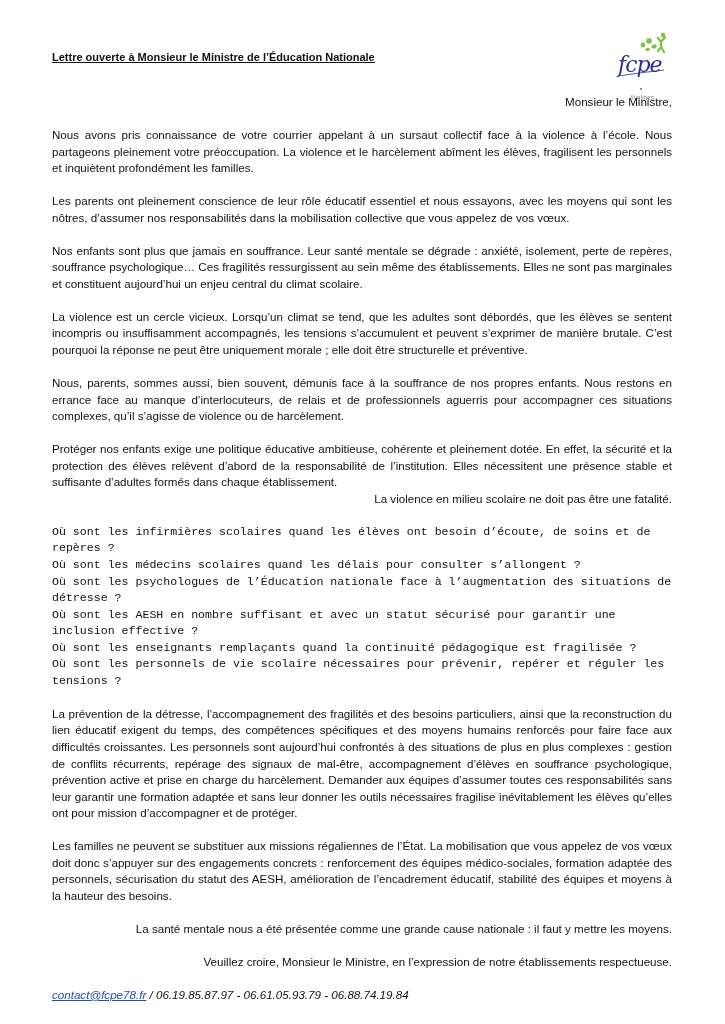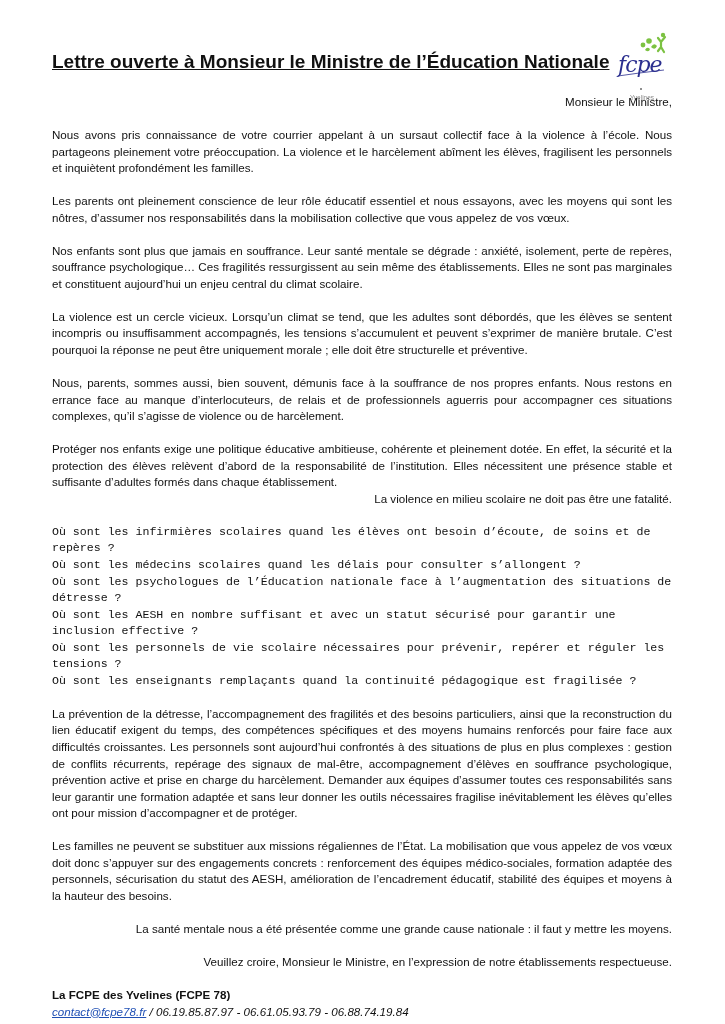--- a/index.html
+++ b/index.html
@@ -1,20 +1,20 @@
 <!DOCTYPE html>
 <html><head>
   <meta charset="utf-8">
   <style>
     html, body { margin: 0; padding: 0; background: #ffffff; }
     body { width: 725px; height: 1024px; position: relative; overflow: hidden; }
     .title {
       position: absolute; left: 52px; top: 51px;
       font-family: "Liberation Sans", sans-serif;
-      font-weight: bold; font-size: 19px; text-decoration: underline;
+      font-weight: bold; font-size: 11px; text-decoration: underline;
       color: #111; margin: 0;
     }
     .logo { position: absolute; left: 612px; top: 28px; width: 60px; height: 80px; }
     .logo .yv { position: absolute; left: 0; width: 60px; top: 66px; text-align: center;
       font-family: "Liberation Sans", sans-serif; font-size: 6.5px; color: #8a8a8a; }
     .logo .dot { position: absolute; left: 28px; top: 60px; width: 2px; height: 2px; background: #6a6a6a; border-radius: 50%; }
     .body-wrap { position: absolute; left: 52px; top: 94px; width: 620px;
       font-family: "Liberation Sans", sans-serif; color: #111; font-size: 11.6px; line-height: 16.55px; }
     p { margin: 0 0 16.5px 0; text-align: justify; }
     p.left { text-align: right; }
@@ -58,26 +58,25 @@
   <div style="margin-bottom:16.5px">
     <p style="margin:0">Protéger nos enfants exige une politique éducative ambitieuse, cohérente et pleinement dotée. En effet, la sécurité et la protection des élèves relèvent d’abord de la responsabilité de l’institution. Elles nécessitent une présence stable et suffisante d’adultes formés dans chaque établissement.</p>
     <p class="left" style="margin:0">La violence en milieu scolaire ne doit pas être une fatalité.</p>
   </div>
 
   <div class="qlist">
     <p class="q">Où sont les infirmières scolaires quand les élèves ont besoin d’écoute, de soins et de repères ?</p>
     <p class="q">Où sont les médecins scolaires quand les délais pour consulter s’allongent ?</p>
     <p class="q">Où sont les psychologues de l’Éducation nationale face à l’augmentation des situations de détresse ?</p>
     <p class="q">Où sont les AESH en nombre suffisant et avec un statut sécurisé pour garantir une inclusion effective ?</p>
+    <p class="q">Où sont les enseignants remplaçants quand la continuité pédagogique est fragilisée ?</p>
     <p class="q">Où sont les personnels de vie scolaire nécessaires pour prévenir, repérer et réguler les tensions ?</p>
-    <p class="q">Où sont les enseignants remplaçants quand la continuité pédagogique est fragilisée ?</p>
   </div>
 
   <p>La prévention de la détresse, l’accompagnement des fragilités et des besoins particuliers, ainsi que la reconstruction du lien éducatif exigent du temps, des compétences spécifiques et des moyens humains renforcés pour faire face aux difficultés croissantes. Les personnels sont aujourd’hui confrontés à des situations de plus en plus complexes : gestion de conflits récurrents, repérage des signaux de mal-être, accompagnement d’élèves en souffrance psychologique, prévention active et prise en charge du harcèlement. Demander aux équipes d’assumer toutes ces responsabilités sans leur garantir une formation adaptée et sans leur donner les outils nécessaires fragilise inévitablement les élèves qu’elles ont pour mission d’accompagner et de protéger.</p>
   <p>Les familles ne peuvent se substituer aux missions régaliennes de l’État. La mobilisation que vous appelez de vos vœux doit donc s’appuyer sur des engagements concrets : renforcement des équipes médico-sociales, formation adaptée des personnels, sécurisation du statut des AESH, amélioration de l’encadrement éducatif, stabilité des équipes et moyens à la hauteur des besoins.</p>
   <p class="left">La santé mentale nous a été présentée comme une grande cause nationale : il faut y mettre les moyens.</p>
   <p class="left">Veuillez croire, Monsieur le Ministre, en l’expression de notre établissements respectueuse.</p>
 
   <div>
-    <p class="sig-name">La FCPE des Yvelines (FCPE 78)</p>
     <p class="contact"><a href="#">contact@fcpe78.fr</a><span> / 06.19.85.87.97 - 06.61.05.93.79 - 06.88.74.19.84</span></p>
   </div>
 </div>
 
 </body></html>

